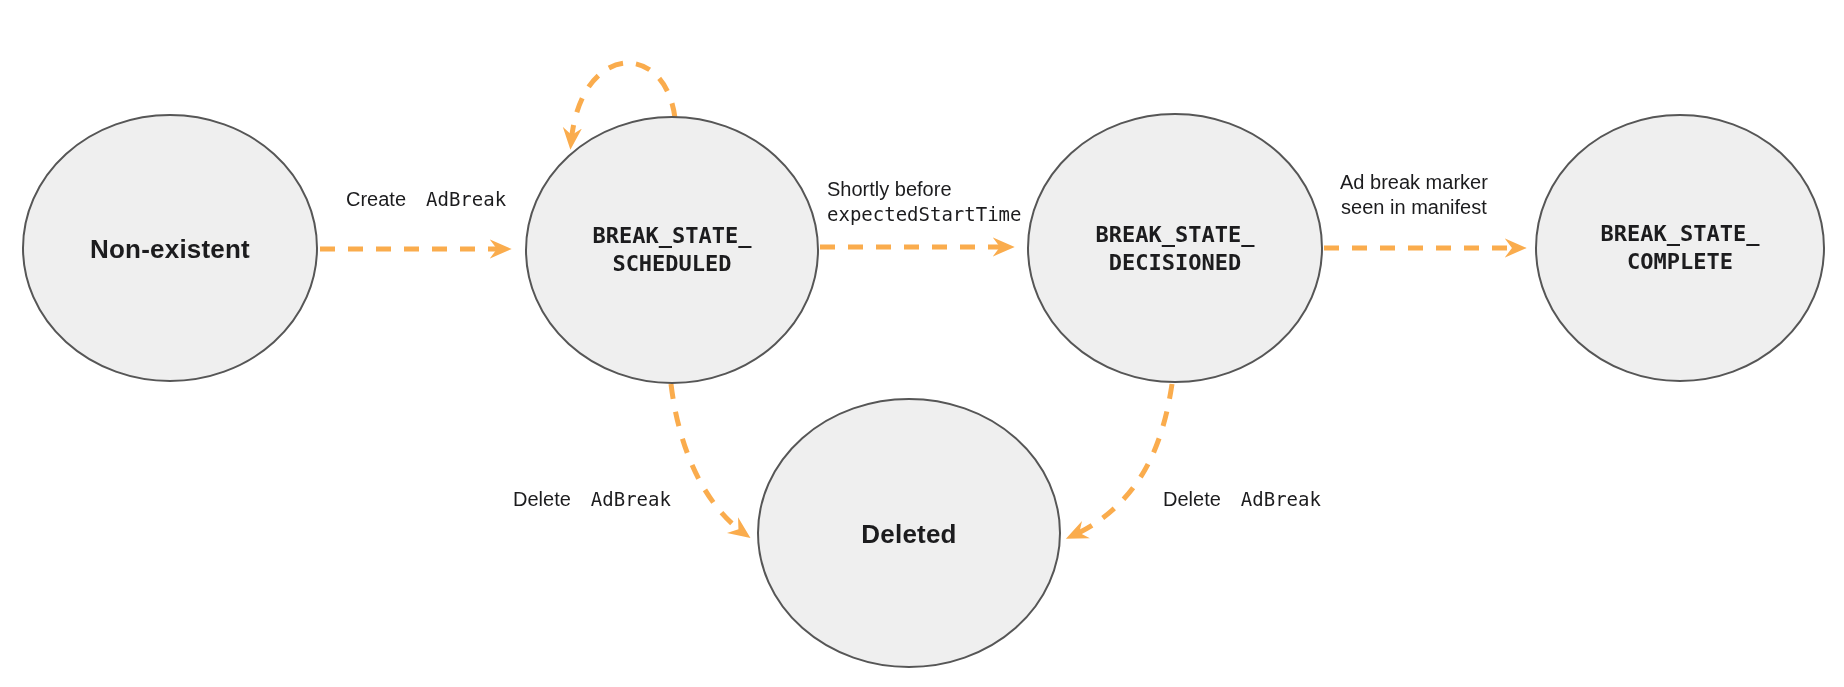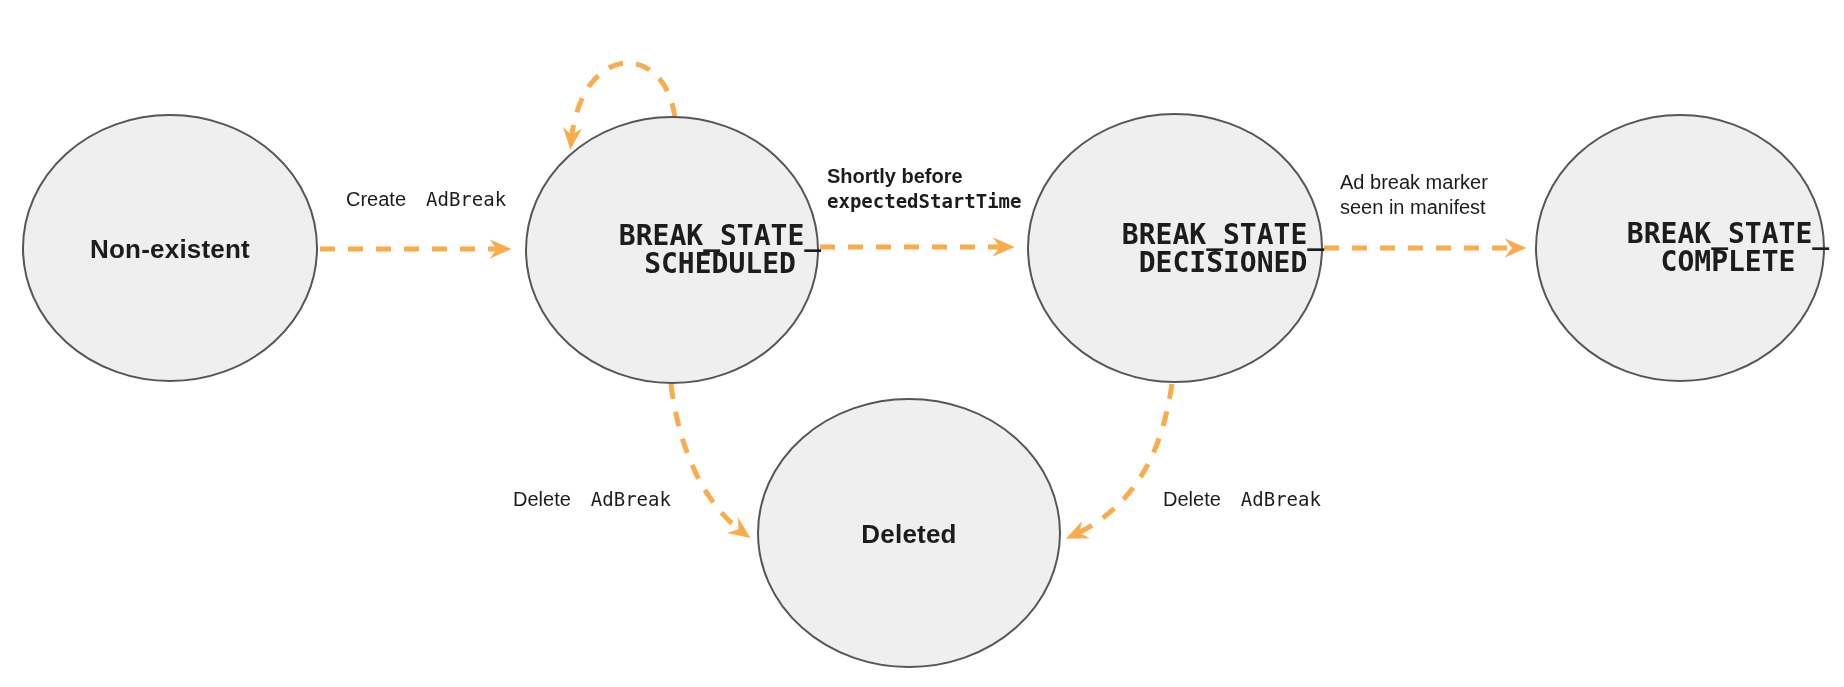--- a/index.html
+++ b/index.html
@@ -18,21 +18,21 @@
     position: absolute;
     transform: translate(-50%, -50%);
     text-align: center;
     font-weight: bold;
     white-space: nowrap;
     color: #1c1c1e;
   }
   .node-label.sans { font-size: 26px; letter-spacing: 0.2px; }
   .node-label.mono {
     font-family: "DejaVu Sans Mono", monospace;
-    font-size: 28px; line-height: 28px; margin-left: 48px;
+    font-size: 22px; line-height: 28px;
   }
 
   
   .edge-label {
     position: absolute;
     font-size: 20px;
     line-height: 25px;
     white-space: nowrap;
     color: #1c1c1e;
   }
@@ -85,26 +85,26 @@
     <div>COMPLETE</div>
   </div>
 
   <div class="node-label sans" style="left:909px; top:534px;">Deleted</div>
 
   <div class="edge-label has-mono" style="left:346px; top:187px;">
     <span>Create</span><span class="mono inline">AdBreak</span>
   </div>
 
 
-  <div class="edge-label" style="left:827px; top:164px;font-weight:bold;">
+  <div class="edge-label" style="left:827px; top:177px;">
     <div>Shortly before</div>
     <div class="mono">expectedStartTime</div>
   </div>
 
-  <div class="edge-label" style="left:1340px; top:170px;">
+  <div class="edge-label" style="left:1340px; top:170px;text-align:center;">
     <div>Ad break marker</div>
     <div>seen in manifest</div>
   </div>
 
   <div class="edge-label has-mono" style="left:513px; top:487px;">
     <span>Delete</span><span class="mono inline">AdBreak</span>
   </div>
 
   <div class="edge-label has-mono" style="left:1163px; top:487px;">
     <span>Delete</span><span class="mono inline">AdBreak</span>

